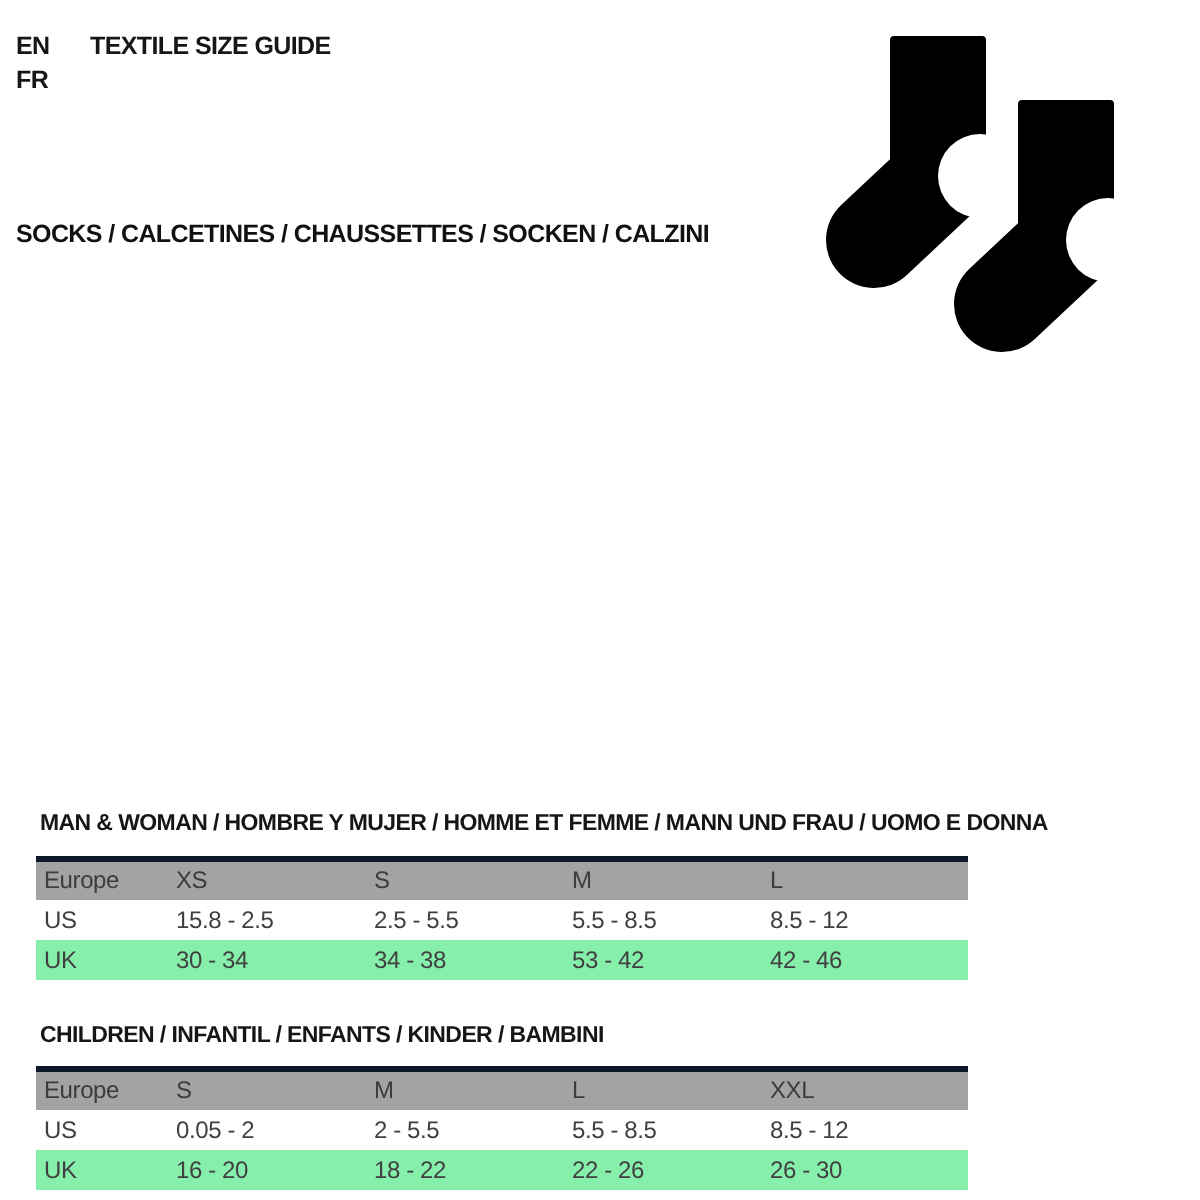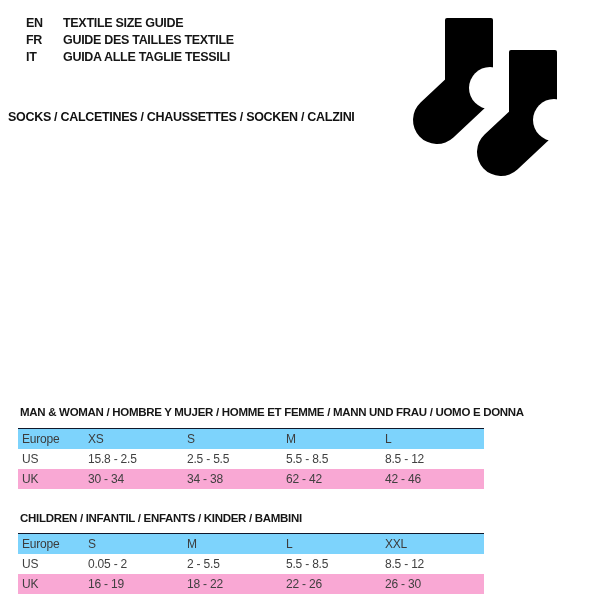--- a/index.html
+++ b/index.html
@@ -6,21 +6,21 @@
   html, body { width: 600px; height: 600px; }
   body {
     position: relative;
     background: #ffffff;
     font-family: "Liberation Sans", sans-serif;
     color: #1a1a1a;
     overflow: hidden;
   }
 
   
-  .lang-list { position: absolute; left: 26px; top: 15px; }
+  .lang-list { position: absolute; left: 8px; top: 15px; }
   .lang-row {
     display: flex;
     height: 17px; line-height: 17px;
     font-size: 12.5px; font-weight: 700; letter-spacing: -0.3px;
     color: #161616;
   }
   .lang-code { width: 37px; flex: 0 0 37px; }
 
   .category-line {
     position: absolute; left: 8px; top: 109px;
@@ -48,42 +48,37 @@
     font-size: 12px; letter-spacing: -0.2px; color: #404040;
   }
   .size-table th, .size-table td {
     height: 20px; padding: 0; font-weight: 400;
     text-align: left; vertical-align: middle;
   }
   .size-table th.label-col, .size-table td.label-col {
     text-align: left; padding-left: 4px; width: 70px;
   }
   .size-table thead tr {
-    background: #7dd3fc;
-    border-top: 1px solid #0f172a;
+    background: #a3a3a3;
+    border-top: 3px solid #0f172a;
     color: #3c3c3c;
     padding-left: 44px;
   }
-  .size-table tbody tr.row-alt { background: #f9a8d4; }
+  .size-table tbody tr.row-alt { background: #86efac; }
 </style>
 </head>
 <body>
 
 <div class="lang-list">
   <div class="lang-row">
     <span class="lang-code">EN</span>
     <span class="lang-label">TEXTILE SIZE GUIDE</span>
   </div>
   <div class="lang-row">
     <span class="lang-code">FR</span>
-    <span class="lang-label">GUIDE DES TAILLES TEXTILE</span>
-  </div>
-  <div class="lang-row">
-    <span class="lang-code">IT</span>
-    <span class="lang-label">GUIDA ALLE TAGLIE TESSILI</span>
   </div>
 </div>
 
 <div class="category-line">SOCKS / CALCETINES / CHAUSSETTES / SOCKEN / CALZINI</div>
 
 <div class="socks-icon-box">
   <svg width="190" height="178" viewBox="0 0 190 178" xmlns="http://www.w3.org/2000/svg">
 
     <g transform="translate(45,6)">
       <rect x="0" y="0" width="48" height="76" rx="2" fill="#000000"></rect>
@@ -116,21 +111,21 @@
         <td class="label-col">US</td>
         <td>15.8 - 2.5</td>
         <td>2.5 - 5.5</td>
         <td>5.5 - 8.5</td>
         <td>8.5 - 12</td>
       </tr>
       <tr class="row-alt">
         <td class="label-col">UK</td>
         <td>30 - 34</td>
         <td>34 - 38</td>
-        <td>62 - 42</td>
+        <td>53 - 42</td>
         <td>42 - 46</td>
       </tr>
     </tbody>
   </table>
 </div>
 
 <div class="table-block second">
   <div class="table-title">CHILDREN / INFANTIL / ENFANTS / KINDER / BAMBINI</div>
   <table class="size-table">
     <thead>
@@ -145,20 +140,20 @@
     <tbody>
       <tr>
         <td class="label-col">US</td>
         <td>0.05 - 2</td>
         <td>2 - 5.5</td>
         <td>5.5 - 8.5</td>
         <td>8.5 - 12</td>
       </tr>
       <tr class="row-alt">
         <td class="label-col">UK</td>
-        <td>16 - 19</td>
+        <td>16 - 20</td>
         <td>18 - 22</td>
         <td>22 - 26</td>
         <td>26 - 30</td>
       </tr>
     </tbody>
   </table>
 </div>
 
 </body></html>

